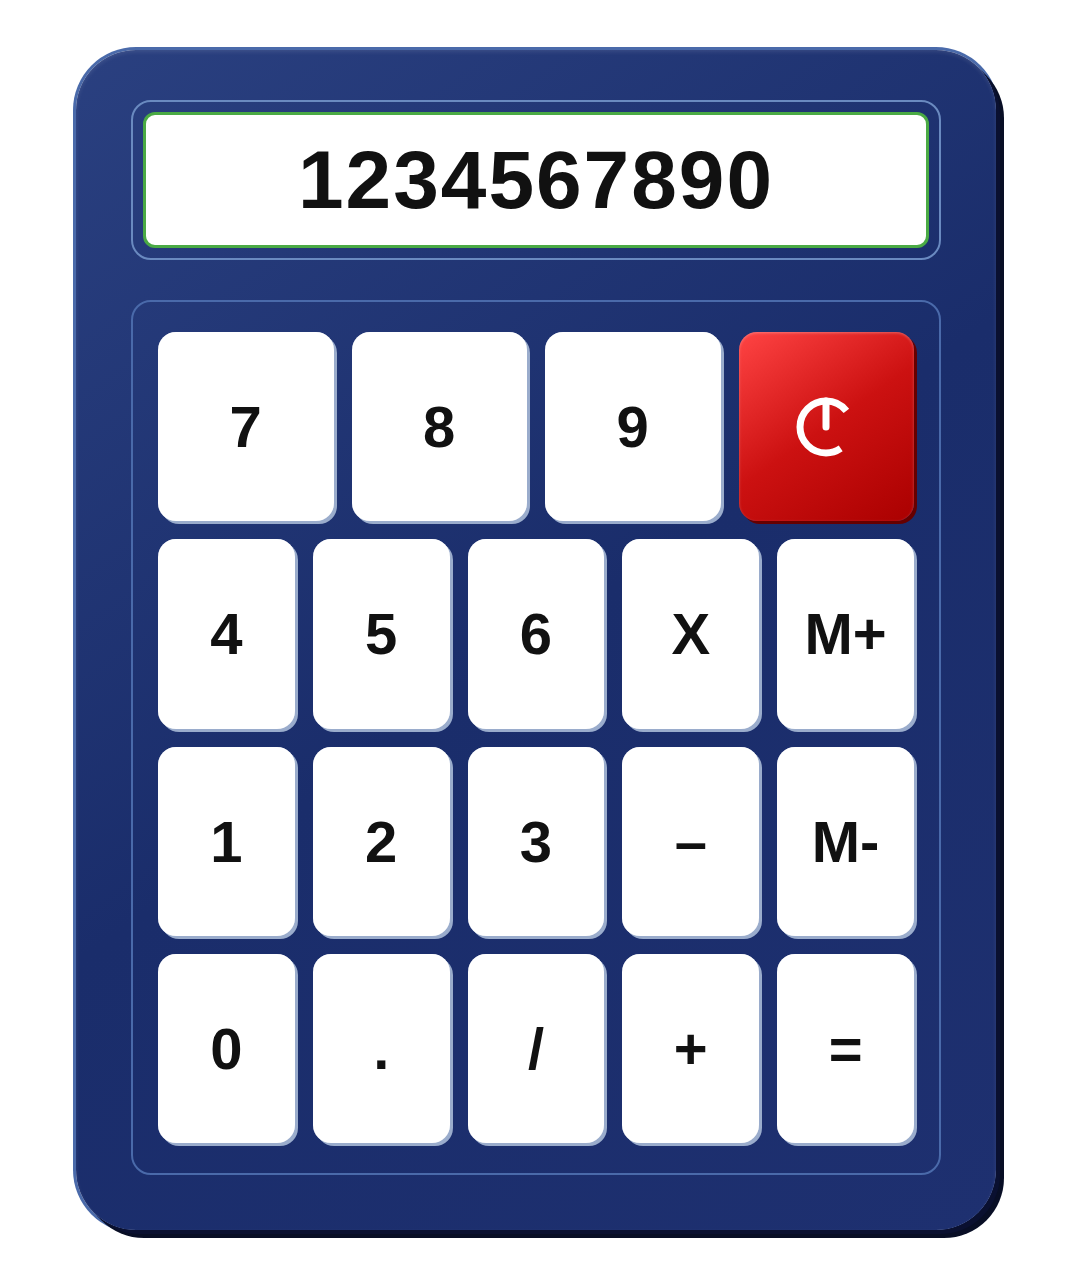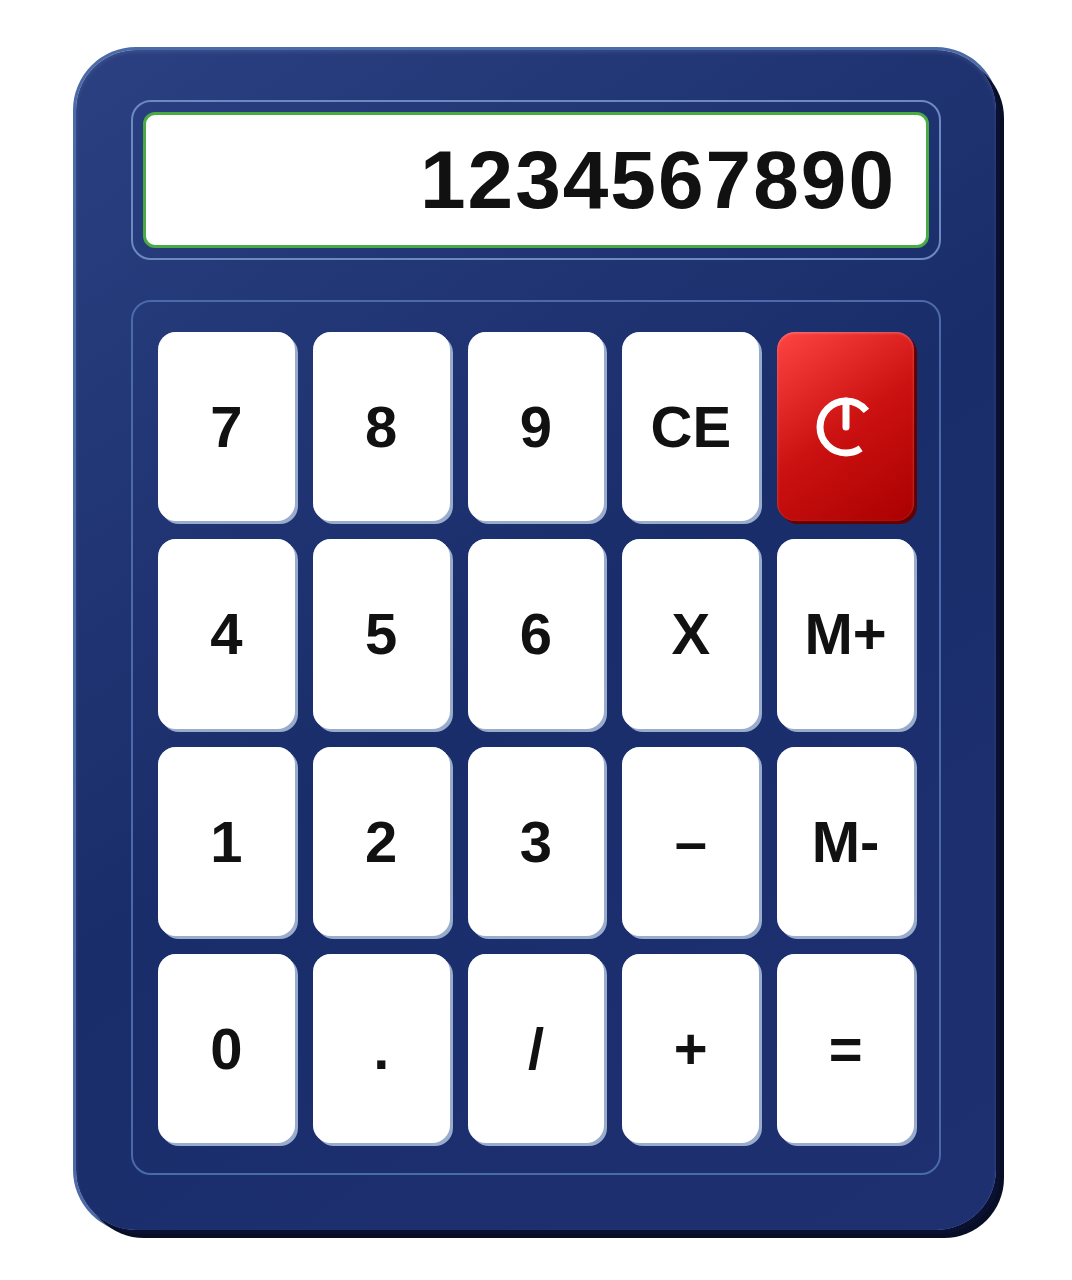--- a/index.html
+++ b/index.html
@@ -40,21 +40,21 @@
       padding: 10px;
     }
 
     .display-screen {
       background: white;
       border-radius: 12px;
       border: 3px solid #4aaa44;
       padding: 18px 30px;
       display: flex;
       align-items: center;
-      justify-content: flex-end;
+      justify-content: center;
       min-height: 110px;
     }
 
     .display-value {
       font-size: 82px;
       font-weight: 900;
       color: #111;
       font-family: Arial, sans-serif;
       letter-spacing: 2px;
     }
@@ -117,21 +117,20 @@
       <span class="display-value">1234567890</span>
     </div>
   </div>
 
   <div class="keypad-area">
 
     <div class="button-row">
       <button class="calc-btn">7</button>
       <button class="calc-btn">8</button>
       <button class="calc-btn">9</button>
-      <button class="calc-btn">CE</button>
       <button class="calc-btn btn-power">
         <svg class="power-icon" viewBox="0 0 70 70" xmlns="http://www.w3.org/2000/svg">
           <circle cx="35" cy="35" r="26" fill="none" stroke="white" stroke-width="7" stroke-dasharray="120 50" stroke-dashoffset="-25"></circle>
           <line x1="35" y1="9" x2="35" y2="35" stroke="white" stroke-width="7" stroke-linecap="round"></line>
         </svg>
       </button>
     </div>
 
     <div class="button-row">
       <button class="calc-btn">4</button>

